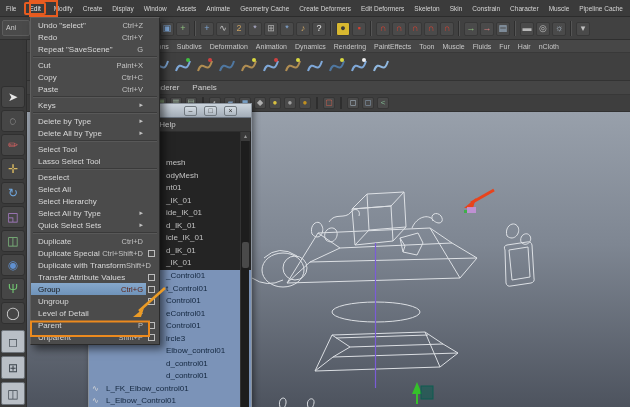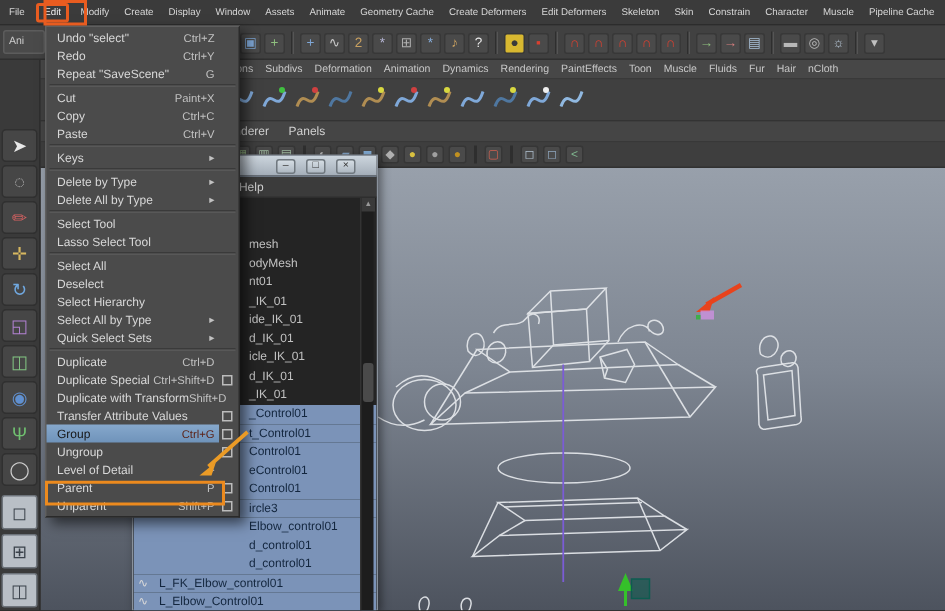--- a/index.html
+++ b/index.html
@@ -519,24 +519,24 @@
       </div>
       <div class="msep"></div>
       <div class="mi">
         <span class="lbl">Select Tool</span>
       </div>
       <div class="mi">
         <span class="lbl">Lasso Select Tool</span>
       </div>
       <div class="msep"></div>
       <div class="mi">
+        <span class="lbl">Deselect</span>
+      </div>
+      <div class="mi">
         <span class="lbl">Select All</span>
-      </div>
-      <div class="mi">
-        <span class="lbl">Deselect</span>
       </div>
       <div class="mi">
         <span class="lbl">Select Hierarchy</span>
       </div>
       <div class="mi">
         <span class="lbl">Select All by Type</span>
         <span class="sub">▸</span>
       </div>
       <div class="mi">
         <span class="lbl">Quick Select Sets</span>

